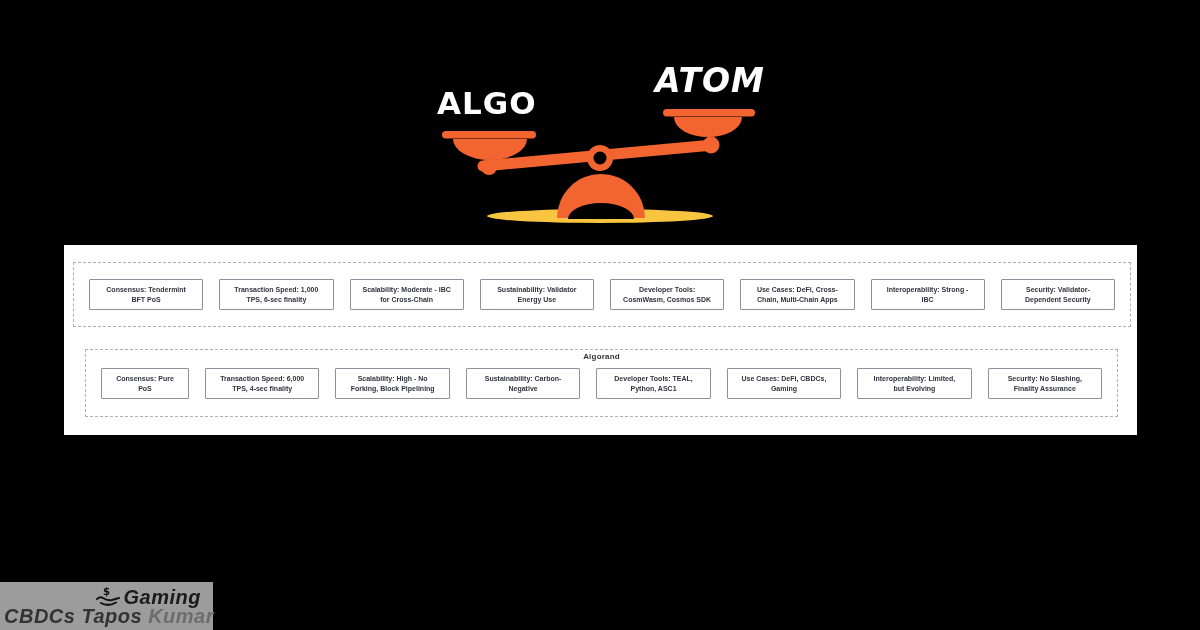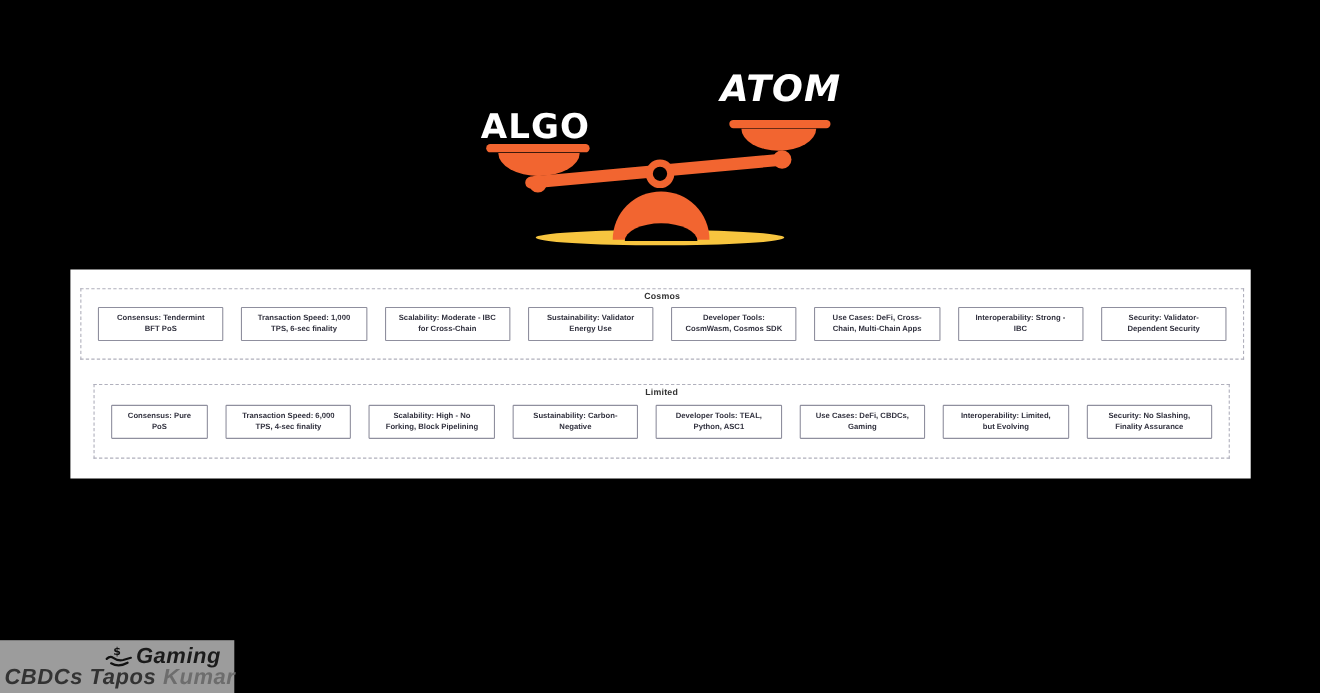--- a/index.html
+++ b/index.html
@@ -14,21 +14,21 @@
 
   
   .coin-label{
     position:absolute;
     color:#fff;
     font-family:"DejaVu Sans", sans-serif;
     font-weight:bold;
     letter-spacing:1px;
     line-height:1;
   }
-  .coin-label.algo{left:437px;top:88px;font-size:31px;margin-top:12px;}
+  .coin-label.algo{left:437px;top:88px;font-size:31px;}
   .coin-label.atom{left:655px;top:64px;font-size:33px;font-style:italic;}
   .scale-svg{position:absolute;left:415px;top:55px;}
 
   
   .panel{
     position:absolute;left:64px;top:245px;
     width:1073px;height:190px;
     background:#fff;
   }
   .sec{
@@ -113,35 +113,34 @@
     <circle cx="489" cy="167" r="8" fill="#F26530"></circle>
 
     <rect x="663" y="109" width="92" height="7.5" rx="3.75" fill="#F26530"></rect>
     <path d="M 674 117 A 34 20 0 0 0 742 117 Z" fill="#F26530"></path>
     <circle cx="711" cy="145" r="8.5" fill="#F26530"></circle>
   </svg>
 
   <div class="panel">
 
     <section class="sec sec-cosmos">
-      <div class="sec-title">Cosmos</div>
       <div class="boxes">
         <div class="box">Consensus: Tendermint BFT PoS</div>
         <div class="box">Transaction Speed: 1,000 TPS, 6-sec finality</div>
         <div class="box">Scalability: Moderate - IBC for Cross-Chain</div>
         <div class="box">Sustainability: Validator Energy Use</div>
         <div class="box">Developer Tools: CosmWasm, Cosmos SDK</div>
         <div class="box">Use Cases: DeFi, Cross-Chain, Multi-Chain Apps</div>
         <div class="box">Interoperability: Strong - IBC</div>
         <div class="box">Security: Validator-Dependent Security</div>
       </div>
     </section>
 
     <section class="sec sec-algorand">
-      <div class="sec-title">Limited</div>
+      <div class="sec-title">Algorand</div>
       <div class="boxes">
         <div class="box box-narrow">Consensus: Pure PoS</div>
         <div class="box">Transaction Speed: 6,000 TPS, 4-sec finality</div>
         <div class="box">Scalability: High - No Forking, Block Pipelining</div>
         <div class="box">Sustainability: Carbon-Negative</div>
         <div class="box">Developer Tools: TEAL, Python, ASC1</div>
         <div class="box">Use Cases: DeFi, CBDCs, Gaming</div>
         <div class="box">Interoperability: Limited, but Evolving</div>
         <div class="box">Security: No Slashing, Finality Assurance</div>
       </div>

